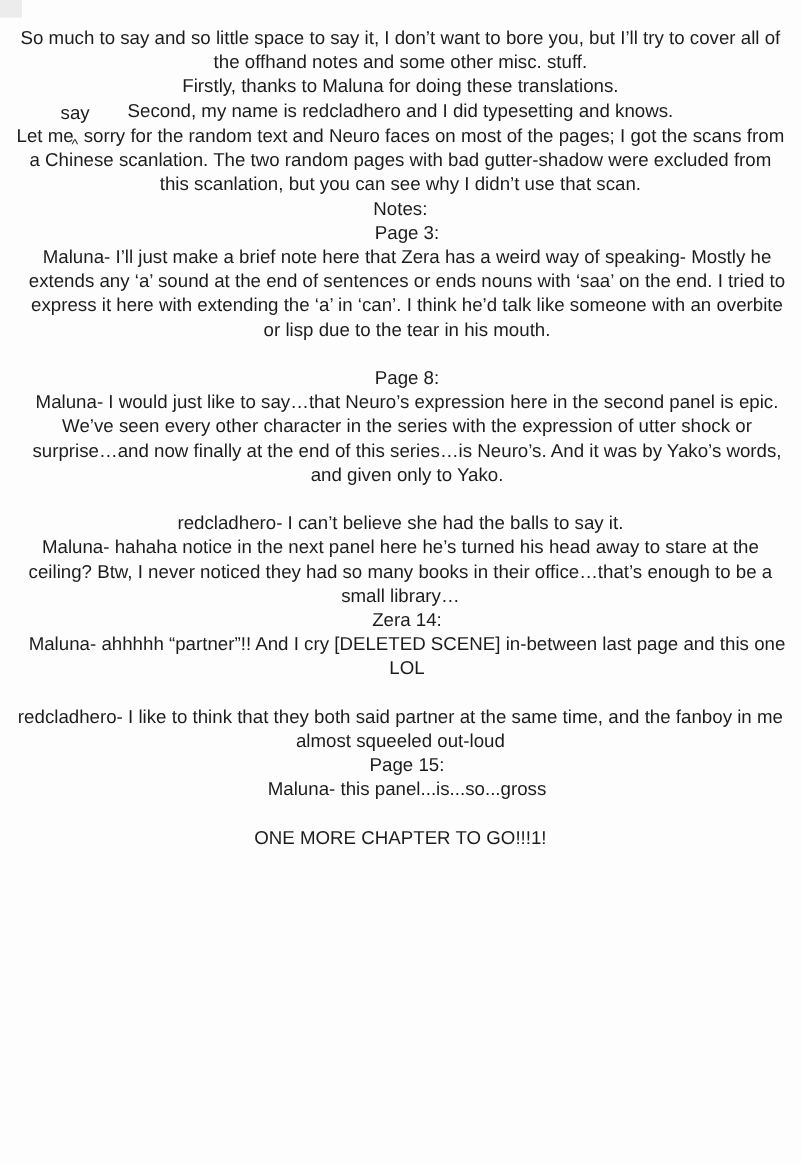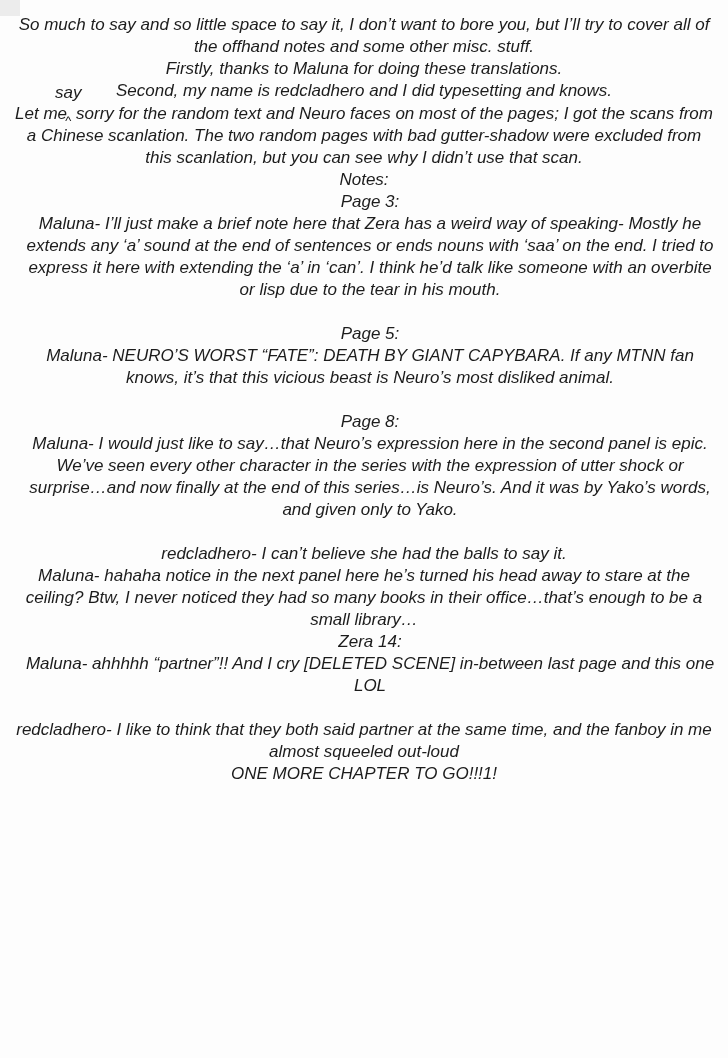--- a/index.html
+++ b/index.html
@@ -19,23 +19,22 @@
   }
   .scan-artifact {
     position: absolute;
     top: 0;
     left: 0;
     width: 20px;
     height: 16px;
     background: #ececec;
   }
   .doc {
-    padding: 14px 12px 0 12px;
+    padding: 24px 12px 0 12px;
     text-align: center;
-    font-style: italic;
   }
   .block {
     margin: 0 0 22px 12px;
   }
   .para {
     margin: 0;
   }
   .page-heading {
     margin: 0;
   }
@@ -77,38 +76,38 @@
 
   <p class="block para"><span>Let me</span><span class="ins-gap"><span class="ins-word">say</span><span class="ins-caret">^</span></span><span>sorry for the random text and Neuro faces on most of the pages; I got the scans from a Chinese scanlation.  The two random pages with bad gutter-shadow were excluded from this scanlation, but you can see why I didn’t use that scan.</span></p>
 
   <p class="block para">Notes:</p>
 
   <section class="block">
     <div class="page-heading">Page 3:</div>
     <p class="para">Maluna- I’ll just make a brief note here that Zera has a weird way of speaking- Mostly he extends any ‘a’ sound at the end of sentences or ends nouns with ‘saa’ on the end. I tried to express it here with extending the ‘a’ in ‘can’. I think he’d talk like someone with an overbite or lisp due to the tear in his mouth.</p>
   </section>
 
-  <section class="block">
-    <div class="page-heading">Page 5:</div>
-    <p class="para">Maluna- NEURO’S WORST “FATE”: DEATH BY GIANT CAPYBARA. If any MTNN fan knows, it’s that this vicious beast is Neuro’s most disliked animal.</p>
-  </section>
 
   <section class="block">
     <div class="page-heading">Page 8:</div>
     <p class="para">Maluna- I would just like to say…that Neuro’s expression here in the second panel is epic. We’ve seen every other character in the series with the expression of utter shock or surprise…and now finally at the end of this series…is Neuro’s. And it was by Yako’s words, and given only to Yako.</p>
   </section>
 
   <p class="block para">redcladhero- I can’t believe she had the balls to say it.</p>
 
   <p class="block para">Maluna- hahaha notice in the next panel here he’s turned his head away to stare at the ceiling? Btw, I never noticed they had so many books in their office…that’s enough to be a small library…</p>
 
 
   <section class="block">
     <div class="page-heading">Zera 14:</div>
     <p class="para">Maluna- ahhhhh “partner”!! And I cry [DELETED SCENE] in-between last page and this one LOL</p>
   </section>
 
   <p class="block para">redcladhero- I like to think that they both said partner at the same time, and the fanboy in me almost squeeled out-loud</p>
 
+  <section class="block">
+    <div class="page-heading">Page 15:</div>
+    <p class="para">Maluna- this panel...is...so...gross</p>
+  </section>
 
   <p class="block para">ONE MORE CHAPTER TO GO!!!1!</p>
 
 </main>
 
 </body></html>

